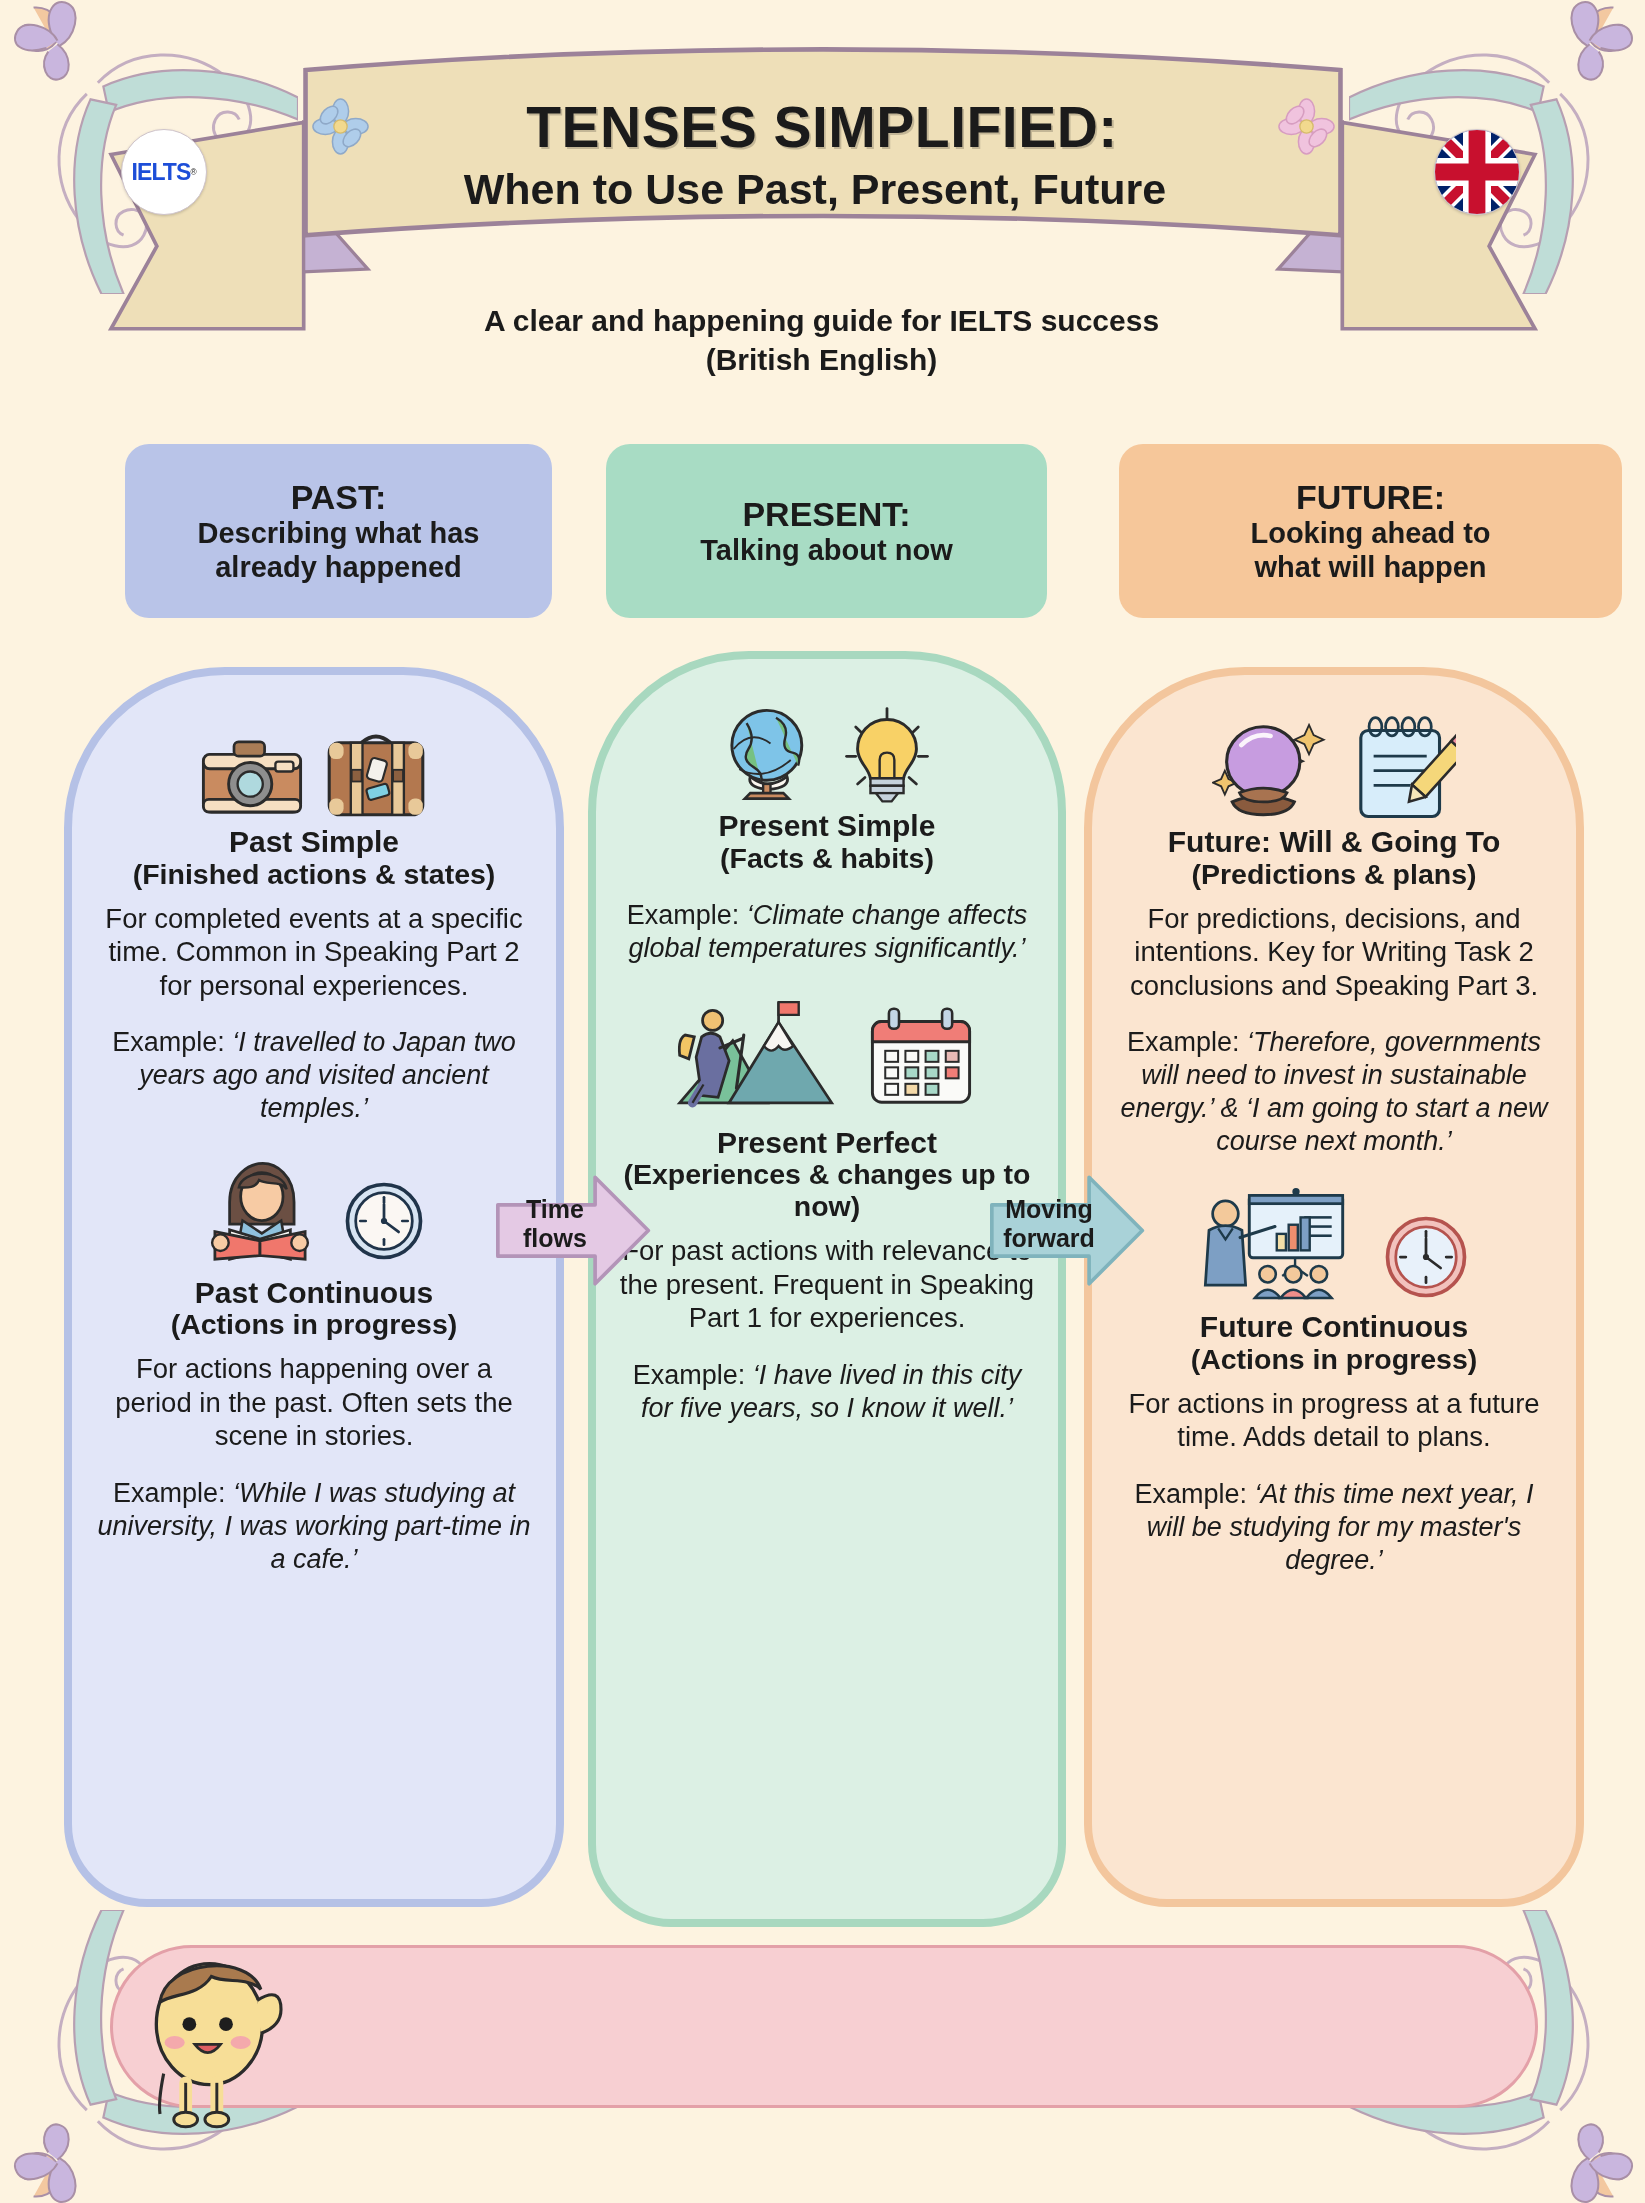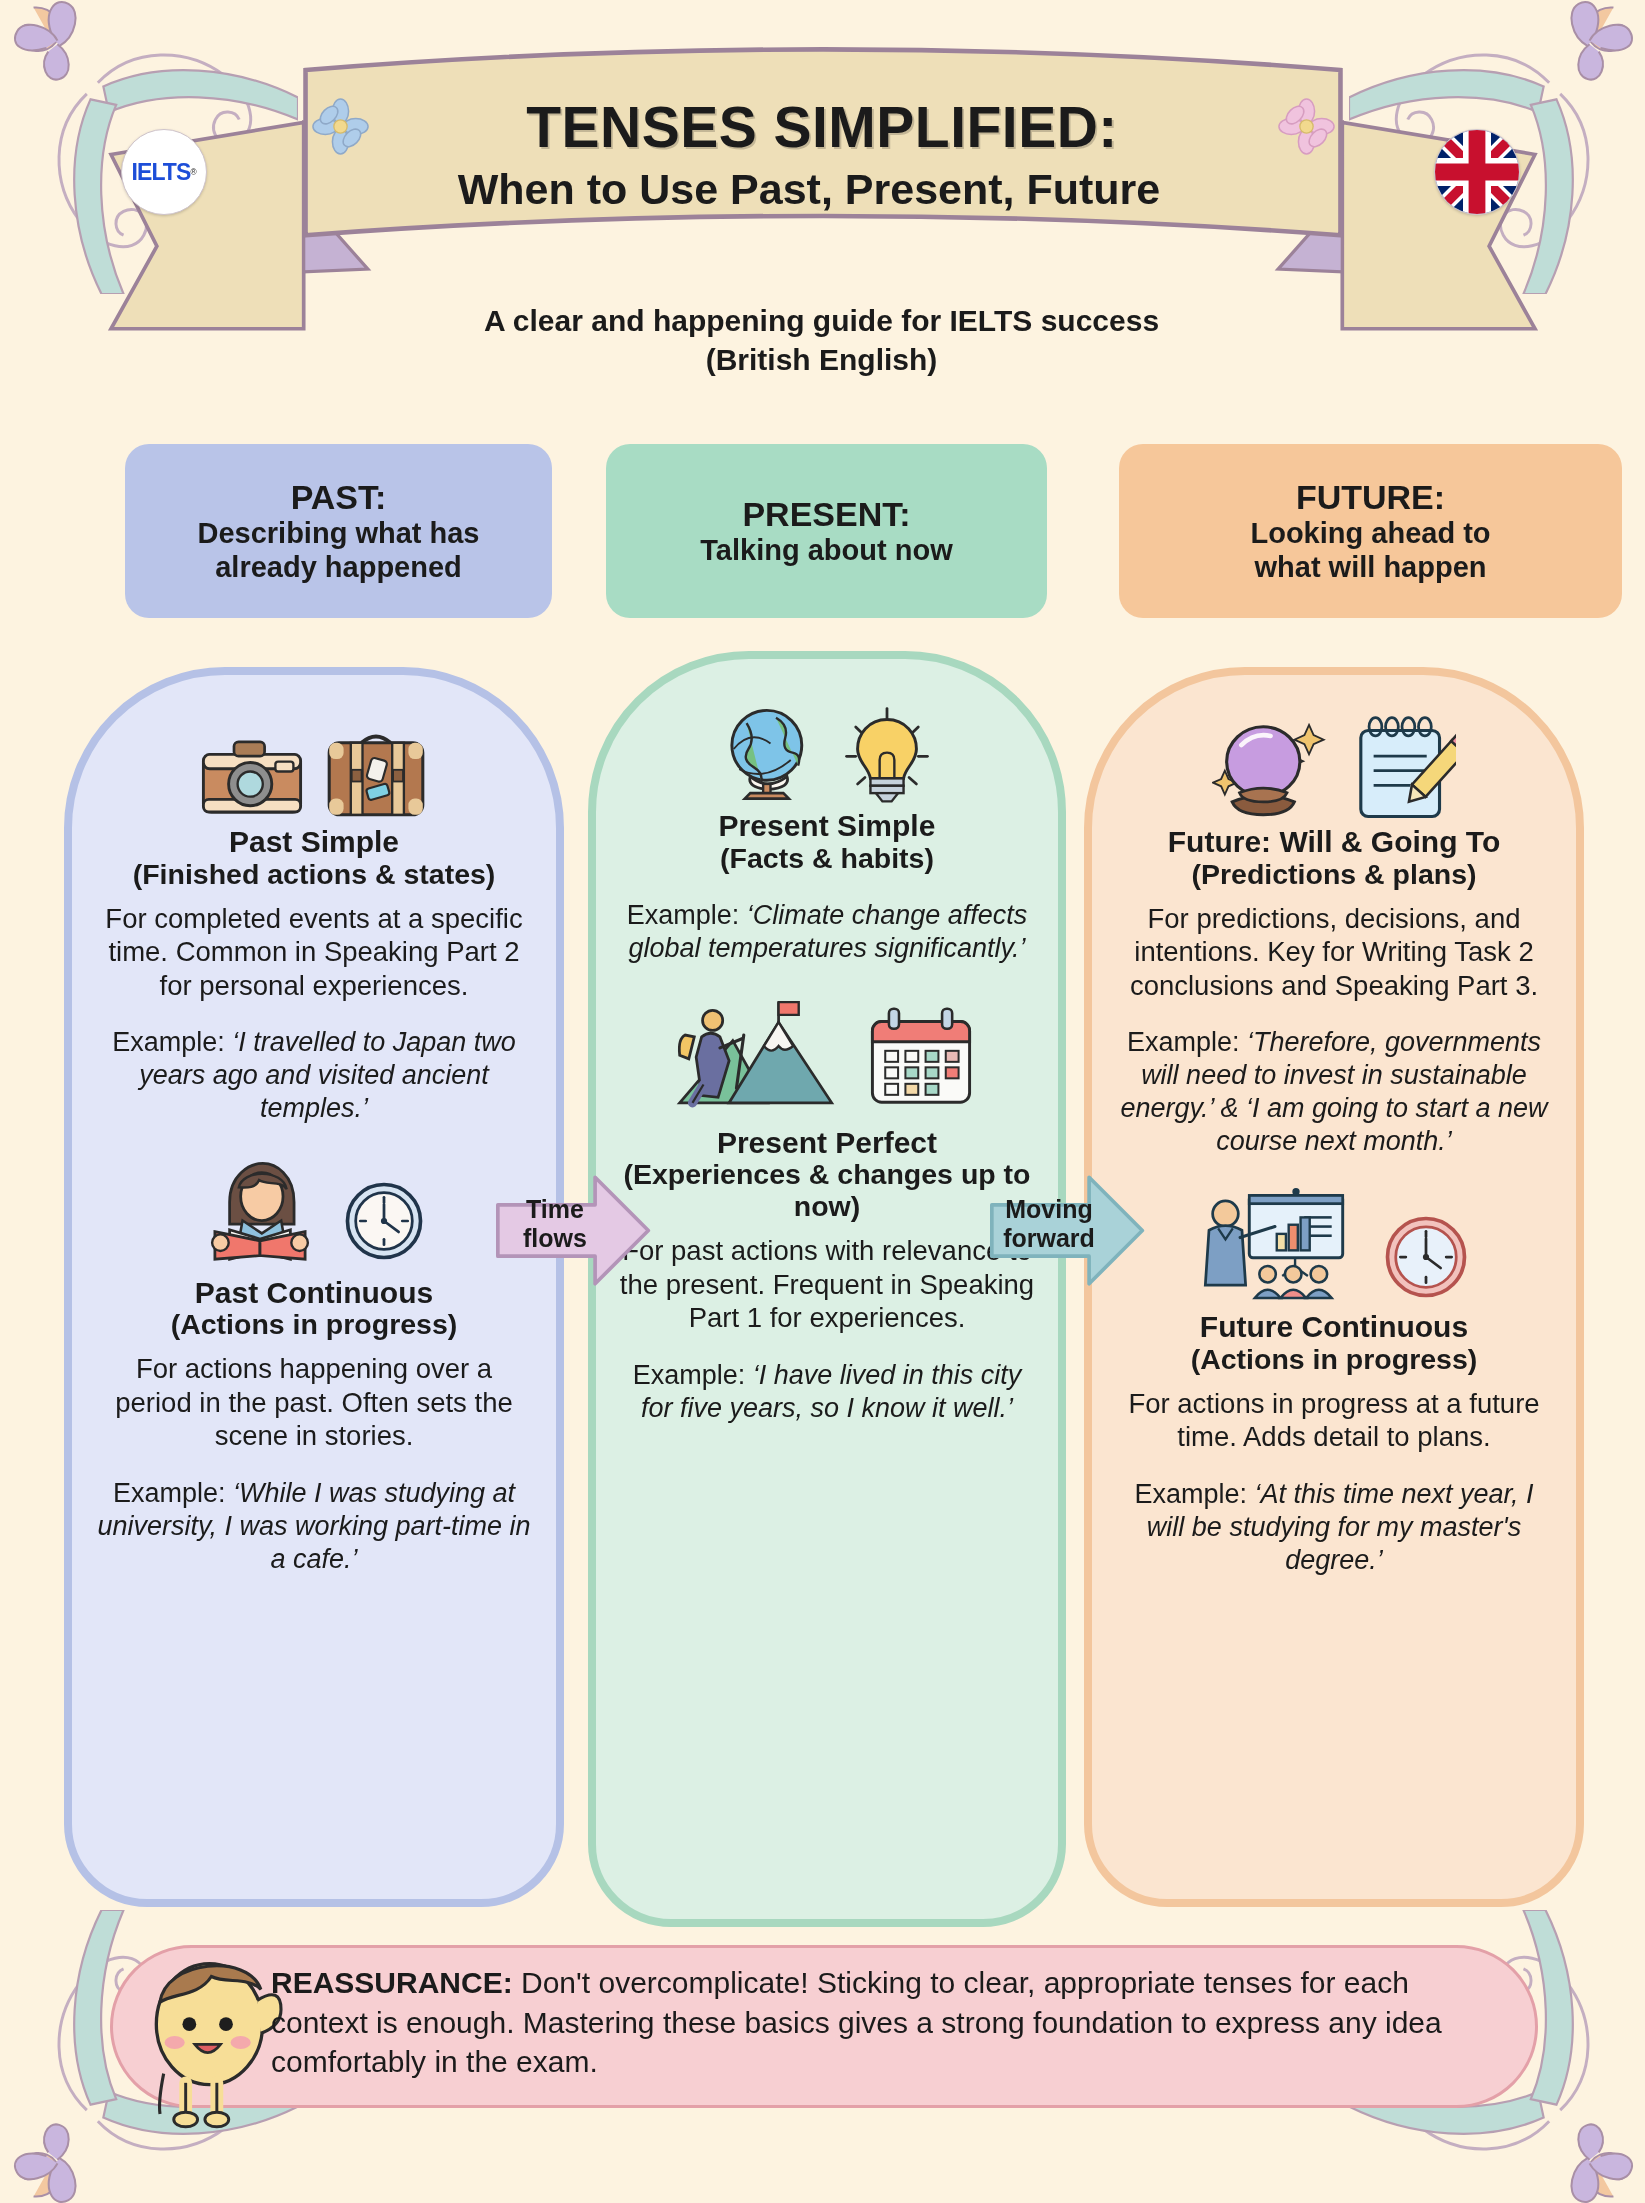--- a/index.html
+++ b/index.html
@@ -21,21 +21,21 @@
 
   
   .banner-wrap{position:absolute;left:0;top:26px;width:1646px;height:367px;}
   .banner-svg{position:absolute;left:0;top:0;}
   .banner-title{
     position:absolute;left:303px;top:72px;width:1038px;text-align:center;
     font-size:57px;font-weight:bold;letter-spacing:0.5px;line-height:1.02;
     text-shadow:1.8px 1.8px 0 rgba(0,0,0,.18);
   }
   .banner-sub{
-    position:absolute;left:290px;top:140px;width:1038px;text-align:center;
+    position:absolute;left:296px;top:140px;width:1038px;text-align:center;
     font-size:43px;font-weight:bold;line-height:1.1;
   }
   .banner-tag{
     position:absolute;left:275px;top:275px;width:1093px;text-align:center;
     font-size:30px;font-weight:bold;line-height:1.3;
   }
   .flower{position:absolute;width:57px;height:57px;}
   .badge{
     position:absolute;width:84px;height:84px;border-radius:50%;
     background:#fff;border:1.8px solid #cfc4cb;overflow:hidden;
@@ -519,18 +519,15 @@
     <path d="M62 108 q14 18 28 0 Z" fill="#E05F63" stroke="#2B2B2B" stroke-width="3"></path>
     <path d="M130 60 q26 -16 26 10 q0 18 -22 26" fill="#F7DE97" stroke="#2B2B2B" stroke-width="3.4"></path>
     <path d="M28 140 q-6 30 -4 44" fill="none" stroke="#2B2B2B" stroke-width="3.4"></path>
     <path d="M52 150 v36" stroke="#F7DE97" stroke-width="14" stroke-linecap="round"></path>
     <path d="M52 150 v36" fill="none" stroke="#2B2B2B" stroke-width="3.2"></path>
     <path d="M86 150 v36" stroke="#F7DE97" stroke-width="14" stroke-linecap="round"></path>
     <path d="M86 150 v36" fill="none" stroke="#2B2B2B" stroke-width="3.2"></path>
     <ellipse cx="52" cy="190" rx="13" ry="8" fill="#F7DE97" stroke="#2B2B2B" stroke-width="3.2"></ellipse>
     <ellipse cx="86" cy="190" rx="13" ry="8" fill="#F7DE97" stroke="#2B2B2B" stroke-width="3.2"></ellipse>
   </svg>
-  <div class="reassure-text">
-    <b>REASSURANCE:</b><span> Don't overcomplicate! Sticking to clear, appropriate tenses for each context is enough. Mastering these basics gives a strong foundation to express any idea comfortably in the exam.</span>
-  </div>
 
 </div>
 
 
 </body></html>

